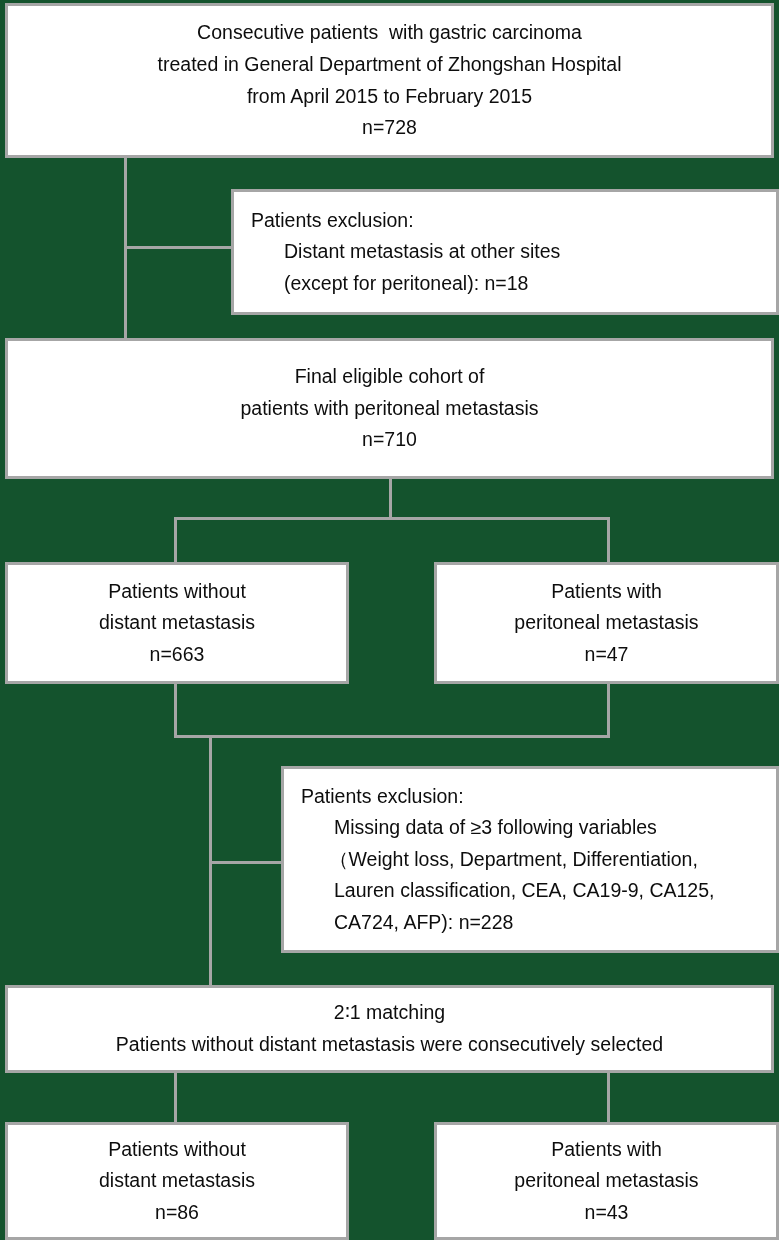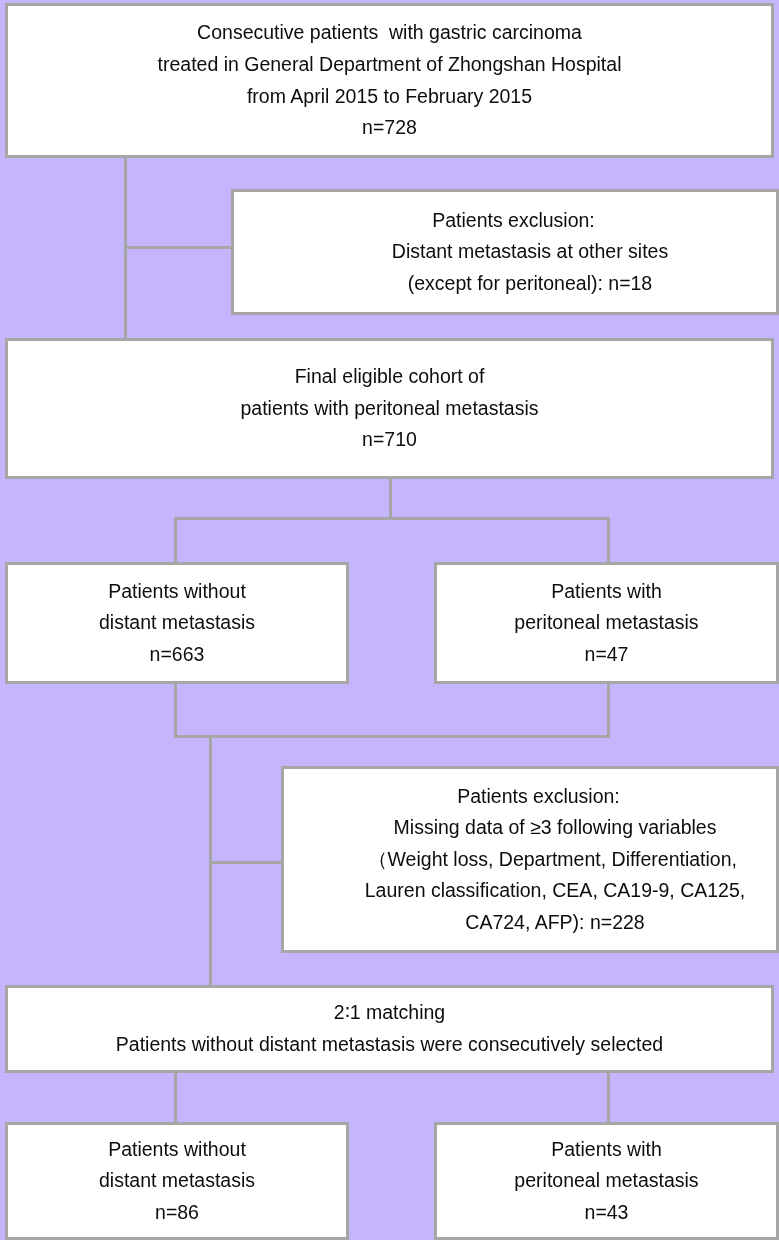--- a/index.html
+++ b/index.html
@@ -4,38 +4,38 @@
 <style>
   html, body {
     margin: 0;
     padding: 0;
     background: #ffffff;
   }
   #flowchart {
     position: relative;
     width: 779px;
     height: 1240px;
-    background: #c4b5fd;
+    background: #14532d;
     font-family: "Liberation Sans", "DejaVu Sans", sans-serif;
     overflow: hidden;
   }
   .box {
     position: absolute;
     box-sizing: border-box;
     border: 3px solid #a6a6a6;
     background: #ffffff;
     display: flex;
     flex-direction: column;
     justify-content: center;
     color: #0d0d0d;
     font-size: 19.5px;
     line-height: 1.62;
   }
   .box.centered { align-items: center; text-align: center; }
-  .box.lefty { align-items: center; text-align: left; }
+  .box.lefty { align-items: flex-start; text-align: left; }
   .box .line { display: block; white-space: pre; }
   .box.lefty { padding-left: 17px; }
   .indent1 { padding-left: 33px; }
   .indent2 { padding-left: 28px; }
   .conn {
     position: absolute;
     background: #a6a6a6;
   }
   .vline { width: 3px; }
   .hline { height: 3px; }

